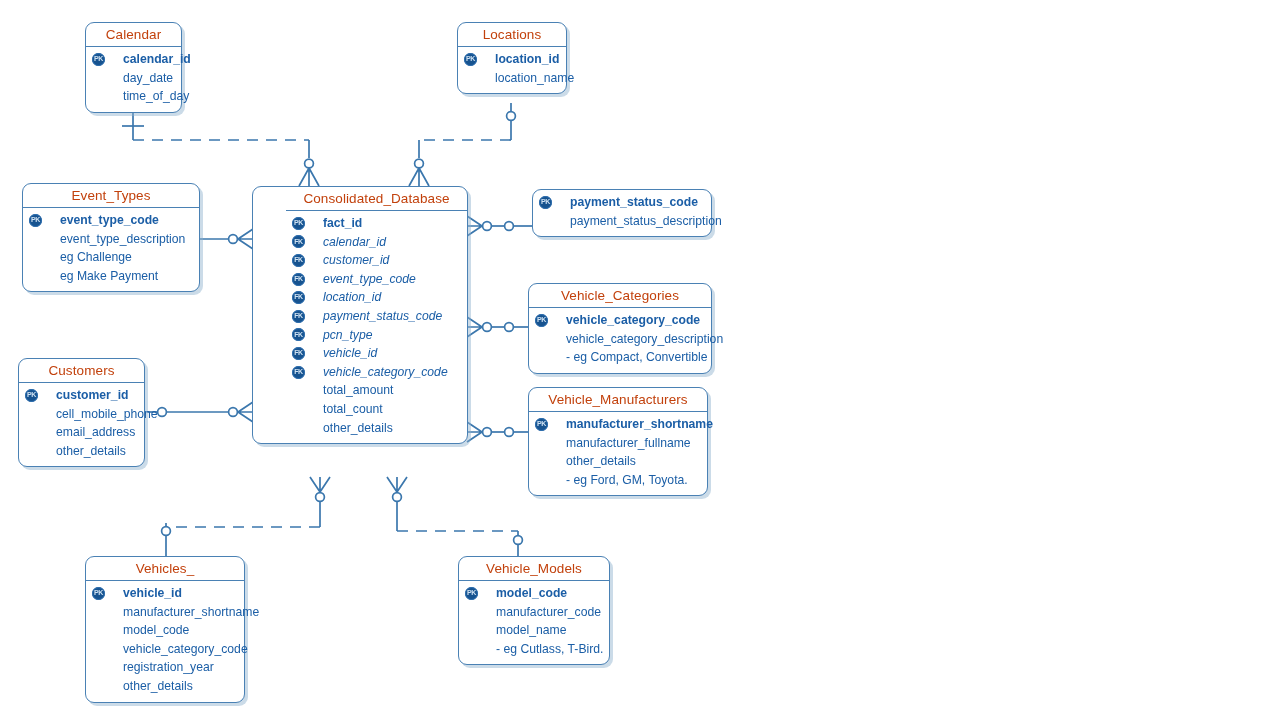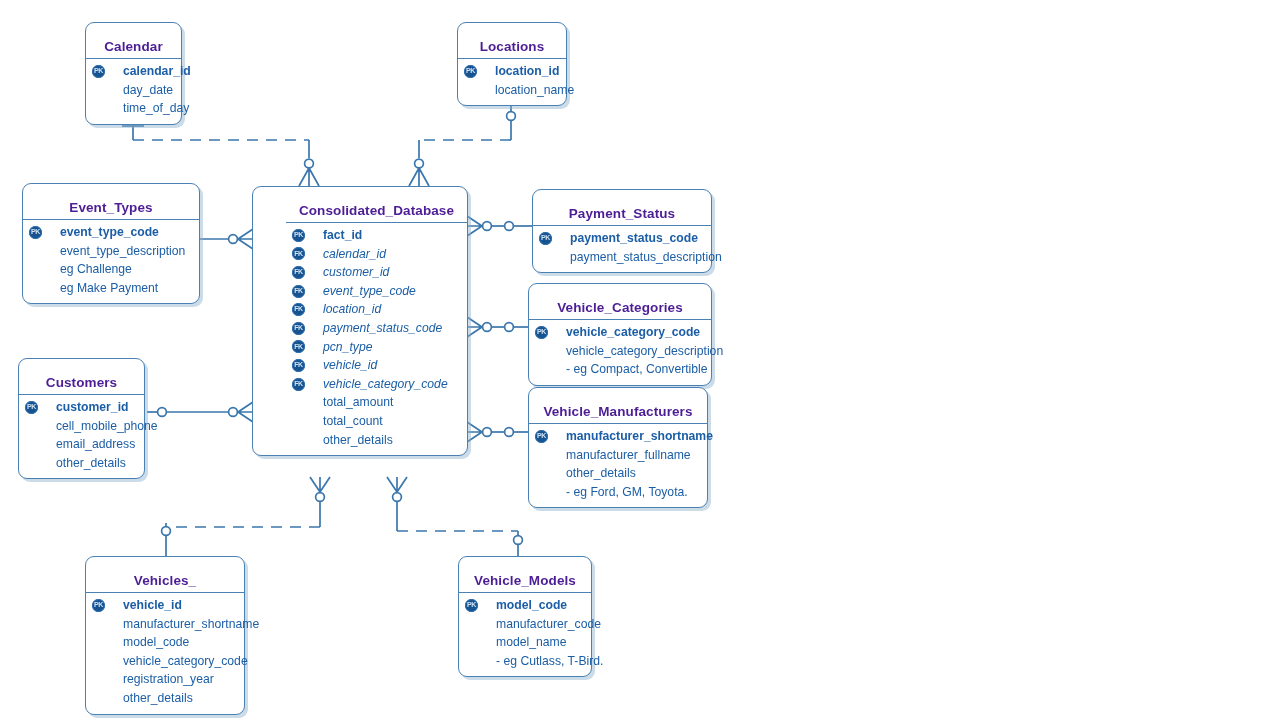--- a/index.html
+++ b/index.html
@@ -14,27 +14,26 @@
     background:#ffffff;
     border:1.6px solid #4a81b4;
     border-radius:9px;
     box-shadow:3px 3px 0 0 rgba(140,175,205,.45);
     box-sizing:border-box;
     z-index:5;
   }
   .ent-title{
     text-align:center;
     font-size:13.5px;
-    font-weight:bold;
-    color:#4c1d95;
+    font-weight:normal;
+    color:#c2410c;
     padding:4px 6px 4px 6px;
     border-bottom:1.4px solid #4a81b4;
     letter-spacing:.1px;
     white-space:nowrap;
-    margin-top:12px;
   }
   .ent-body{padding:3px 6px 6px 6px;}
   .attr{
     display:flex;
     align-items:center;
     font-size:12.2px;
     color:#1b5ea6;
     line-height:18.6px;
     height:18.6px;
     white-space:nowrap;
@@ -278,21 +277,20 @@
         <span class="label">total_count</span>
       </div>
       <div class="attr">
         <span class="spacer"></span>
         <span class="label">other_details</span>
       </div>
     </div>
   </div>
 
   <div class="entity" style="left:532px;top:189px;width:180px;">
-    <div class="ent-title">Payment_Status</div>
     <div class="ent-body">
       <div class="attr pk">
         <span class="badge">PK</span>
         <span class="label">payment_status_code</span>
       </div>
       <div class="attr">
         <span class="spacer"></span>
         <span class="label">payment_status_description</span>
       </div>
     </div>
@@ -361,21 +359,21 @@
         <span class="spacer"></span>
         <span class="label">registration_year</span>
       </div>
       <div class="attr">
         <span class="spacer"></span>
         <span class="label">other_details</span>
       </div>
     </div>
   </div>
 
-  <div class="entity" style="left:458px;top:556px;width:134px;">
+  <div class="entity" style="left:458px;top:556px;width:152px;">
     <div class="ent-title">Vehicle_Models</div>
     <div class="ent-body">
       <div class="attr pk">
         <span class="badge">PK</span>
         <span class="label">model_code</span>
       </div>
       <div class="attr">
         <span class="spacer"></span>
         <span class="label">manufacturer_code</span>
       </div>

